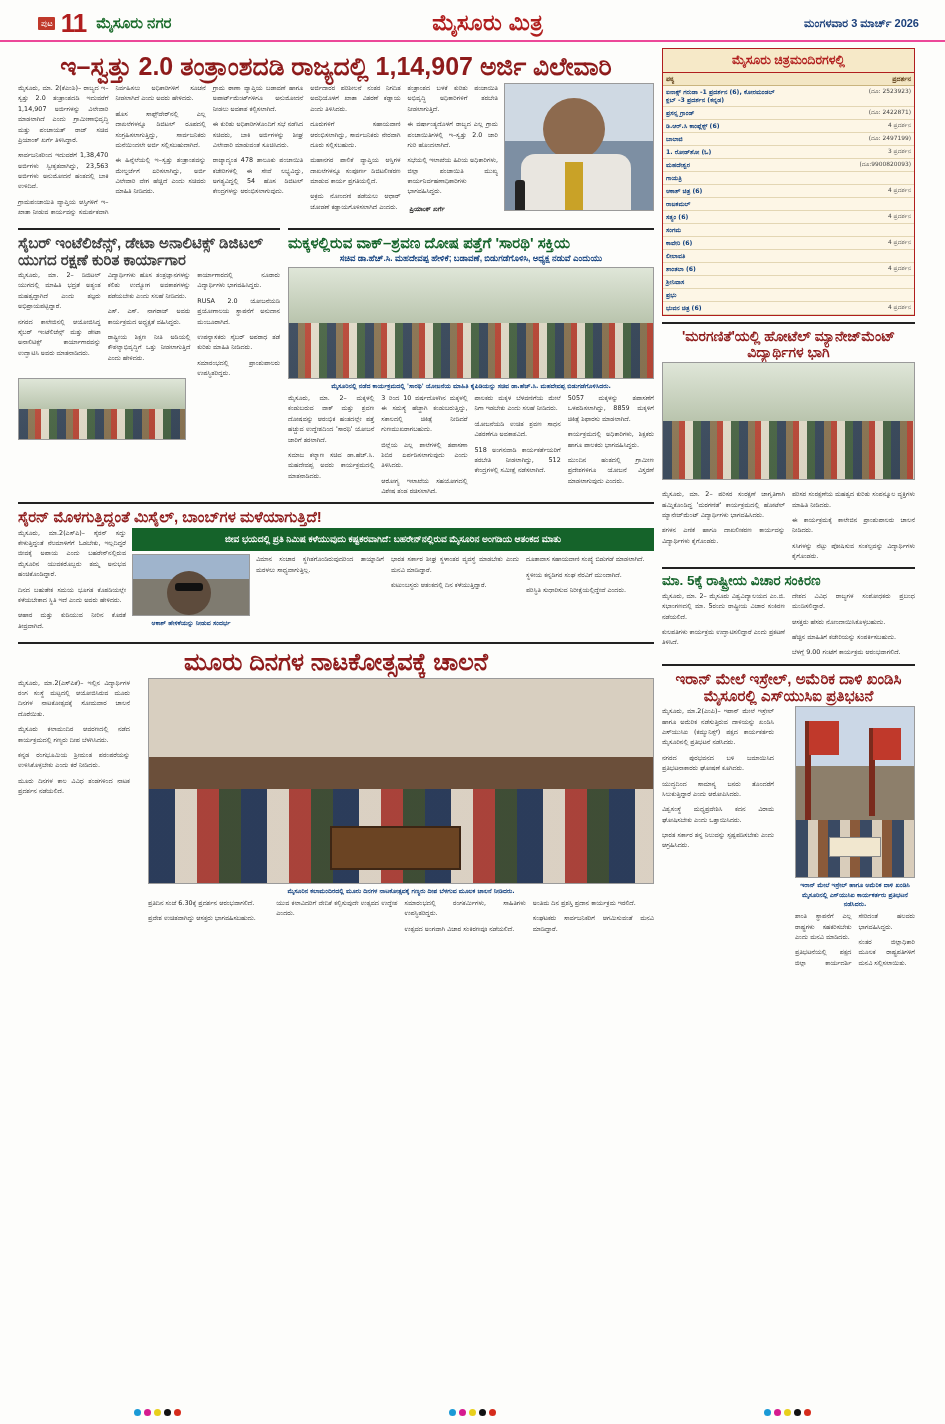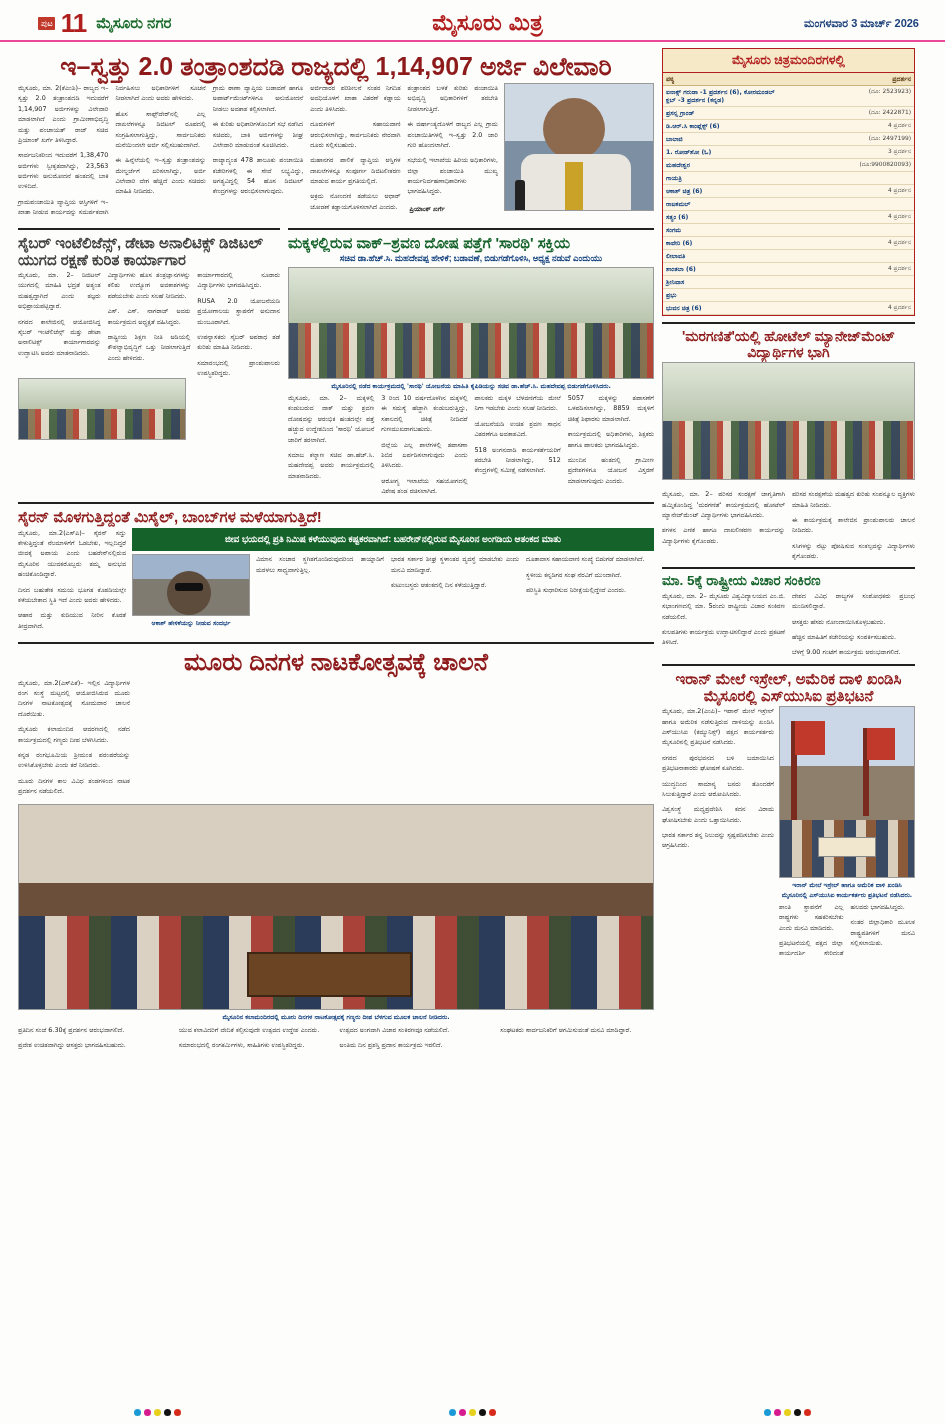--- a/index.html
+++ b/index.html
@@ -337,21 +337,21 @@
                   <p>ಪರಿಸ್ಥಿತಿ ಸುಧಾರಿಸುವ ನಿರೀಕ್ಷೆಯಲ್ಲಿದ್ದೇವೆ ಎಂದರು.</p>
                 </div>
               </div>
             </div>
           </div>
         </div>
       </div>
 
       <div style="margin-top:4px;">
         <div class="sec-head center" style="font-size:24px;color:#8e1b1b;">ಮೂರು ದಿನಗಳ ನಾಟಕೋತ್ಸವಕ್ಕೆ ಚಾಲನೆ</div>
-        <div style="display:flex;gap:3px;flex-direction:column;">
+        <div style="display:flex;gap:18px;">
           <div style="width:112px;">
             <div class="cols c1">
               <p>ಮೈಸೂರು, ಮಾ.2(ಎಸ್‌ಪಿಕೆ)– ಇಲ್ಲಿನ ವಿದ್ಯಾರ್ಥಿಗಳ ರಂಗ ಸಂಸ್ಥೆ ಮಟ್ಟದಲ್ಲಿ ಆಯೋಜಿಸಿರುವ ಮೂರು ದಿನಗಳ ನಾಟಕೋತ್ಸವಕ್ಕೆ ಸೋಮವಾರ ಚಾಲನೆ ದೊರೆಯಿತು.</p>
               <p>ಮೈಸೂರು ಕಲಾಮಂದಿರ ಆವರಣದಲ್ಲಿ ನಡೆದ ಕಾರ್ಯಕ್ರಮದಲ್ಲಿ ಗಣ್ಯರು ದೀಪ ಬೆಳಗಿಸಿದರು.</p>
               <p>ಕನ್ನಡ ರಂಗಭೂಮಿಯ ಶ್ರೀಮಂತ ಪರಂಪರೆಯನ್ನು ಉಳಿಸಿಕೊಳ್ಳಬೇಕು ಎಂದು ಕರೆ ನೀಡಿದರು.</p>
               <p>ಮೂರು ದಿನಗಳ ಕಾಲ ವಿವಿಧ ತಂಡಗಳಿಂದ ನಾಟಕ ಪ್ರದರ್ಶನ ನಡೆಯಲಿದೆ.</p>
             </div>
           </div>
           <div style="flex:1;">
             <div class="photo stage" style="width:100%;height:206px;">
@@ -487,21 +487,21 @@
         <div style="display:flex;gap:5px;">
           <div style="width:112px;">
             <div class="cols c1">
               <p>ಮೈಸೂರು, ಮಾ.2(ಎಂಪಿ)– ಇರಾನ್ ಮೇಲೆ ಇಸ್ರೇಲ್ ಹಾಗೂ ಅಮೆರಿಕ ನಡೆಸುತ್ತಿರುವ ದಾಳಿಯನ್ನು ಖಂಡಿಸಿ ಎಸ್‌ಯುಸಿಐ (ಕಮ್ಯುನಿಸ್ಟ್) ಪಕ್ಷದ ಕಾರ್ಯಕರ್ತರು ಮೈಸೂರಿನಲ್ಲಿ ಪ್ರತಿಭಟನೆ ನಡೆಸಿದರು.</p>
               <p>ನಗರದ ಪುರಭವನದ ಬಳಿ ಜಮಾಯಿಸಿದ ಪ್ರತಿಭಟನಾಕಾರರು ಘೋಷಣೆ ಕೂಗಿದರು.</p>
               <p>ಯುದ್ಧದಿಂದ ಸಾಮಾನ್ಯ ಜನರು ತೊಂದರೆಗೆ ಸಿಲುಕುತ್ತಿದ್ದಾರೆ ಎಂದು ಆರೋಪಿಸಿದರು.</p>
               <p>ವಿಶ್ವಸಂಸ್ಥೆ ಮಧ್ಯಪ್ರವೇಶಿಸಿ ಕದನ ವಿರಾಮ ಘೋಷಿಸಬೇಕು ಎಂದು ಒತ್ತಾಯಿಸಿದರು.</p>
               <p>ಭಾರತ ಸರ್ಕಾರ ತನ್ನ ನಿಲುವನ್ನು ಸ್ಪಷ್ಟಪಡಿಸಬೇಕು ಎಂದು ಆಗ್ರಹಿಸಿದರು.</p>
             </div>
           </div>
-          <div style="flex:1;">
+          <div style="flex:1;margin-left:16px;">
             <div class="photo rally" style="width:100%;height:172px;">
               <div style="position:absolute;left:8%;top:8%;width:6px;height:58%;background:#7a2b1d;"></div>
               <div style="position:absolute;left:11%;top:8%;width:30px;height:34px;background:#c0392b;"></div>
               <div style="position:absolute;left:62%;top:12%;width:6px;height:52%;background:#7a2b1d;"></div>
               <div style="position:absolute;left:65%;top:12%;width:28px;height:32px;background:#c0392b;"></div>
               <div style="position:absolute;left:0;right:0;bottom:0;height:34%;background:repeating-linear-gradient(90deg,#3a4a63 0 12px,#d9cdbb 12px 22px,#8a5a3a 22px 32px);"></div>
               <div style="position:absolute;left:28%;bottom:12%;width:44%;height:12%;background:#f1e7cf;border:1px solid #888;"></div>
             </div>
             <div class="caption">ಇರಾನ್ ಮೇಲೆ ಇಸ್ರೇಲ್ ಹಾಗೂ ಅಮೆರಿಕ ದಾಳಿ ಖಂಡಿಸಿ ಮೈಸೂರಿನಲ್ಲಿ ಎಸ್‌ಯುಸಿಐ ಕಾರ್ಯಕರ್ತರು ಪ್ರತಿಭಟನೆ ನಡೆಸಿದರು.</div>
             <div class="cols c2">

